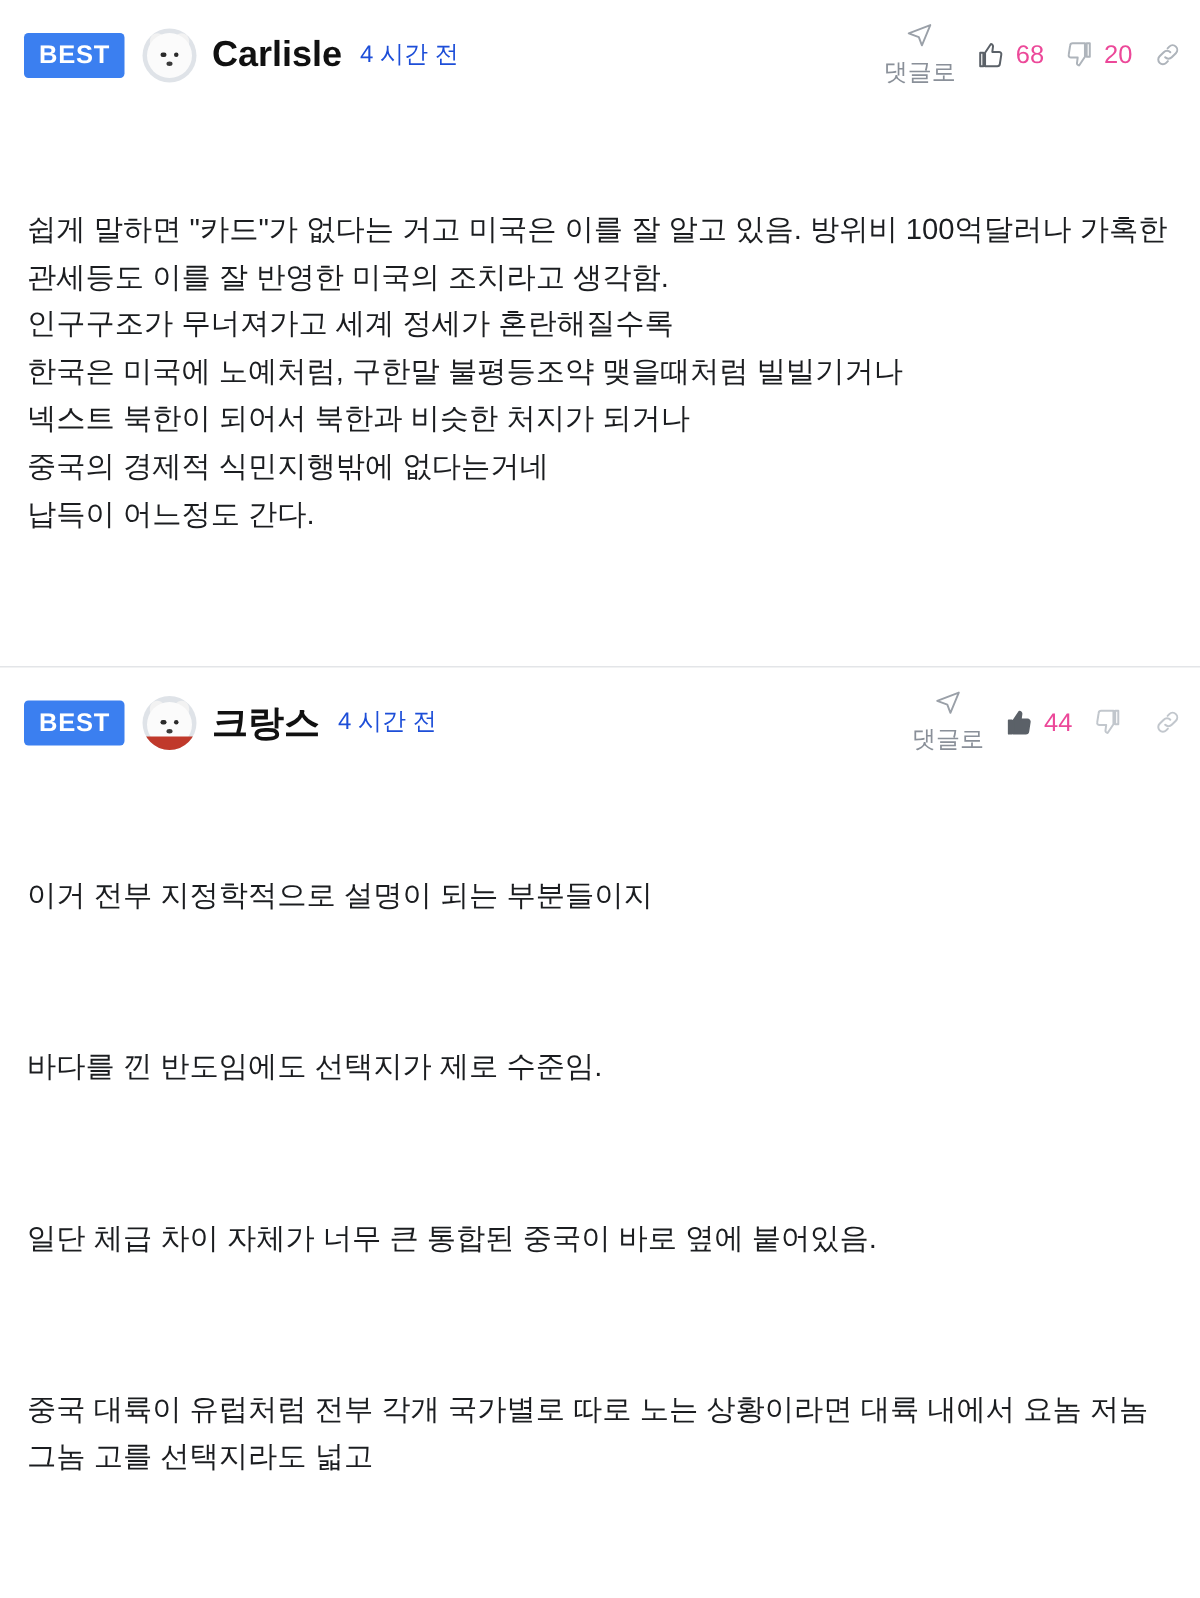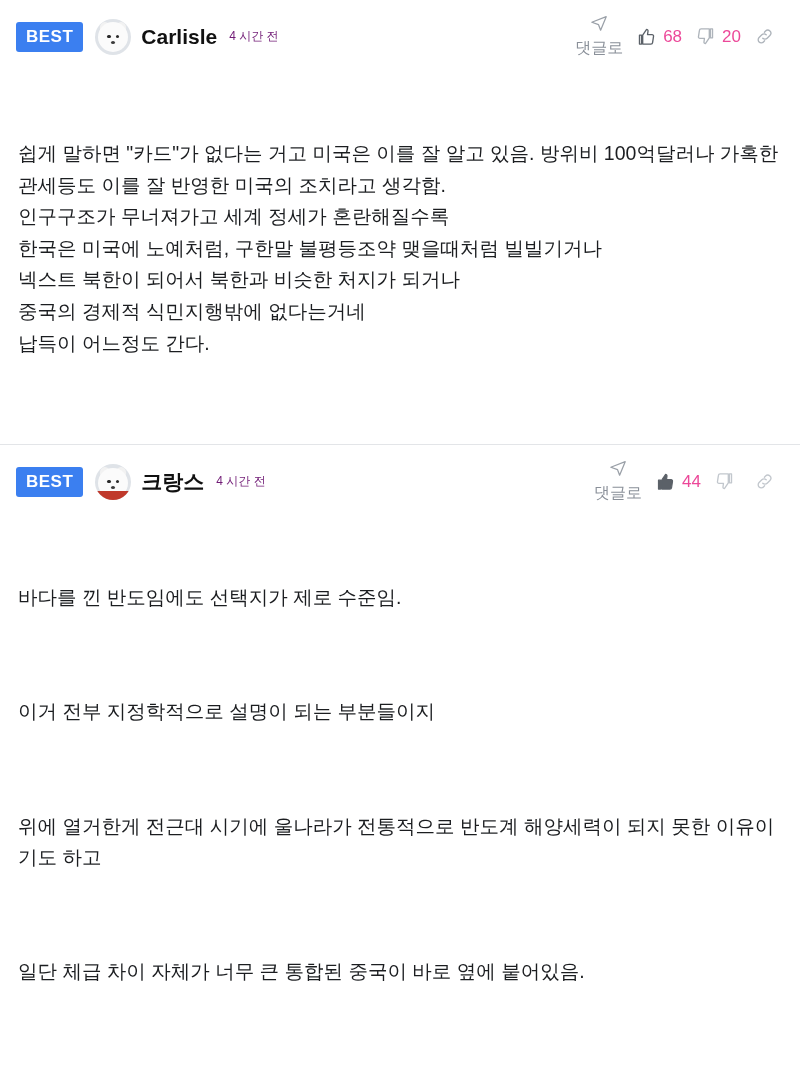--- a/index.html
+++ b/index.html
@@ -19,21 +19,21 @@
   .comment {
     background: #ffffff;
     padding: 0;
   }
   .comment + .comment {
     border-top: 1px solid #e3e5e8;
   }
   .c-head {
     display: flex;
     align-items: center;
-    padding: 14px 26px 10px 16px;
+    padding: 14px 12px 10px 16px;
     min-height: 52px;
     justify-content: space-between;
   }
   .best-badge {
     display: inline-flex;
     align-items: center;
     justify-content: center;
     background: #3b7ff0;
     color: #ffffff;
     font-size: 17px;
@@ -93,29 +93,29 @@
     transform: translateX(-50%);
   }
   .avatar.scarf .scarf-band {
     position: absolute;
     bottom: 0; left: 0; right: 0;
     height: 9px;
     background: #c0392b;
   }
   .author {
     margin-left: 10px;
-    font-size: 21px;
+    font-size: 24px;
     font-weight: bold;
     color: #111111;
     white-space: nowrap;
   }
   .time {
     margin-left: 12px;
-    font-size: 12px;
-    color: #701a75;
+    font-size: 16px;
+    color: #1d4ed8;
     white-space: nowrap;
   }
   .head-spacer { flex: 1 1 auto; }
   .actions {
     display: flex;
     align-items: center;
     gap: 14px;
     flex: 0 0 auto;
   }
   .reply-btn {
@@ -271,23 +271,22 @@
         <span class="icon">
           <svg width="19" height="19" viewBox="0 0 20 20">
               <path d="M8.2 11.8a3.2 3.2 0 0 0 4.6 0l2.9-2.9a3.2 3.2 0 0 0-4.6-4.6l-1.2 1.2" fill="none" stroke="#c2c7cd" stroke-width="1.4" stroke-linecap="round"></path>
               <path d="M11.8 8.2a3.2 3.2 0 0 0-4.6 0l-2.9 2.9a3.2 3.2 0 0 0 4.6 4.6l1.2-1.2" fill="none" stroke="#c2c7cd" stroke-width="1.4" stroke-linecap="round"></path>
             </svg>
         </span>
       </span>
     </div>
 
     <div class="c-body spaced">
+      <p>이거 전부 지정학적으로 설명이 되는 부분들이지</p>
       <p>바다를 낀 반도임에도 선택지가 제로 수준임.</p>
-      <p>이거 전부 지정학적으로 설명이 되는 부분들이지</p>
-      <p>위에 열거한게 전근대 시기에 울나라가 전통적으로 반도계 해양세력이 되지 못한 이유이기도 하고</p>
       <p>일단 체급 차이 자체가 너무 큰 통합된 중국이 바로 옆에 붙어있음.</p>
       <p>중국 대륙이 유럽처럼 전부 각개 국가별로 따로 노는 상황이라면 대륙 내에서 요놈 저놈 그놈 고를 선택지라도 넓고</p>
       
       
       
     </div>
   </div>
 
 </div>
 

